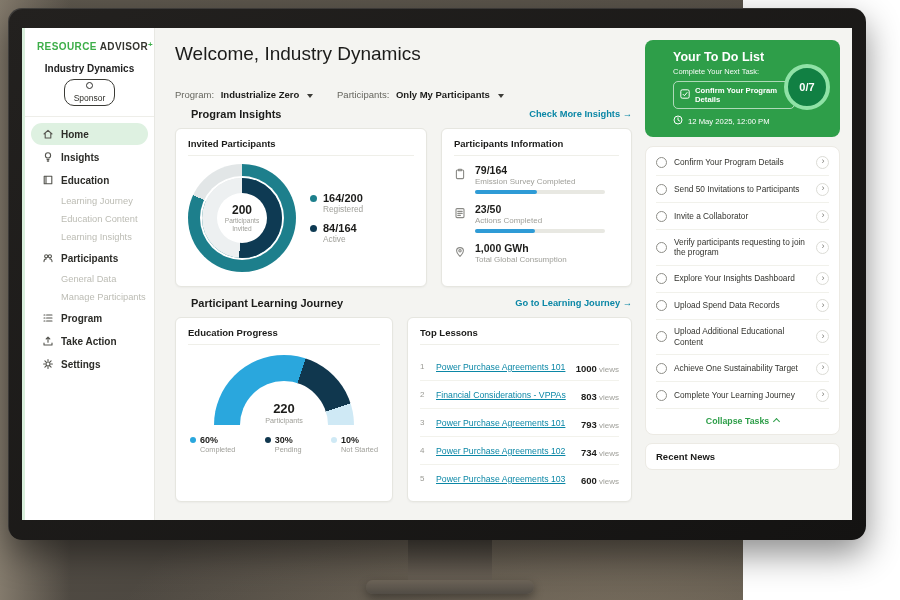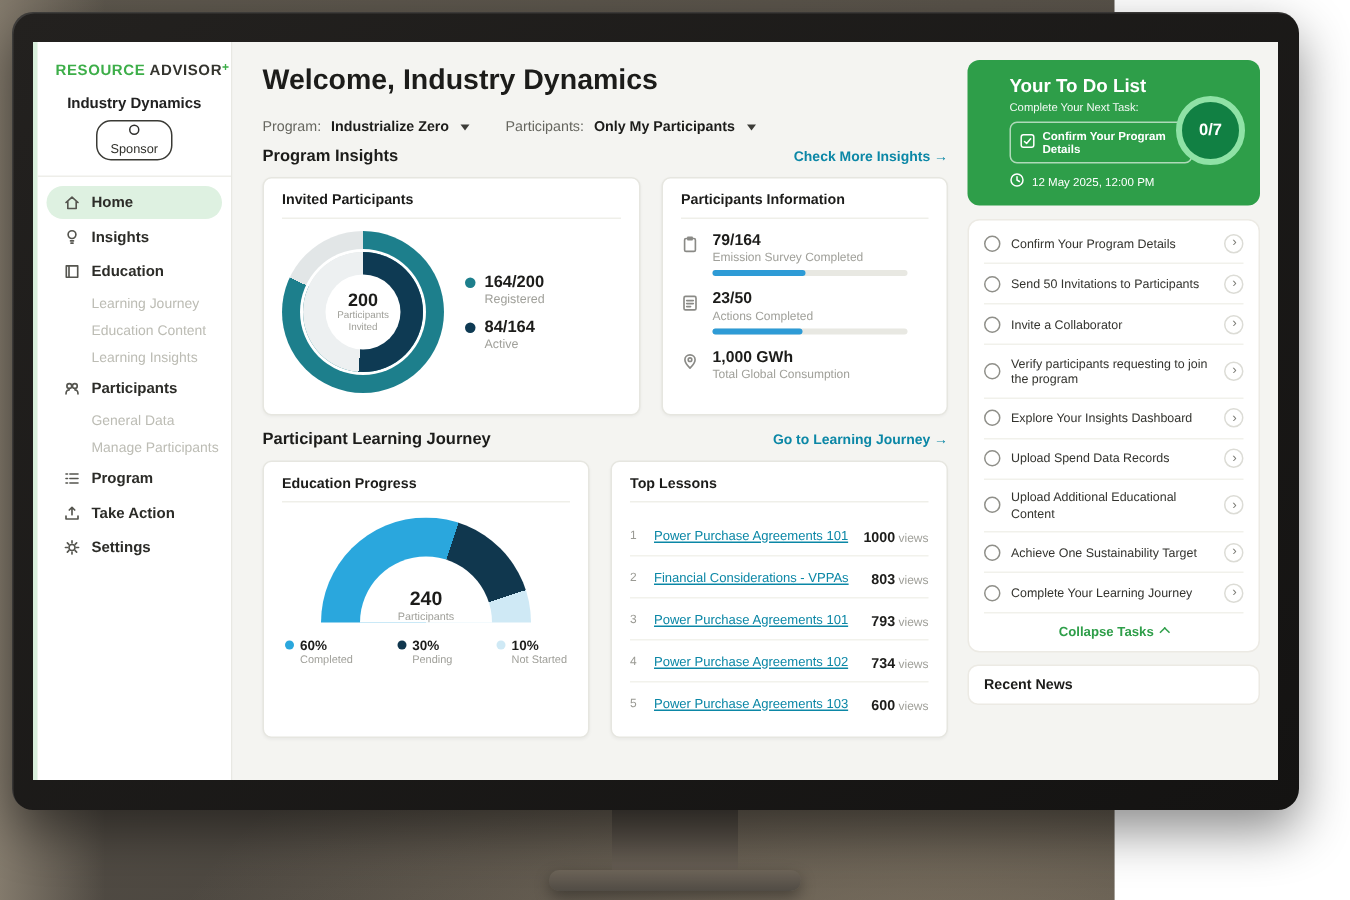--- a/index.html
+++ b/index.html
@@ -36,29 +36,29 @@
   .pill-dot { width:7px; height:7px; border:1.5px solid #2f2f2d; border-radius:50%; }
   .nav-item { display:flex; align-items:flex-end; gap:7px; padding:5px 8px 5px 11px; font-size:10px;
     font-weight:bold; color:#2c2c28; margin:1px 6px; border-radius:13px; cursor:pointer; white-space:nowrap; }
   .nav-item.active { background:#def1e1; }
   .nav-sub { padding:4px 8px 4px 30px; font-size:9.3px; color:#bcbcb4; margin:0 6px; cursor:pointer; white-space:nowrap; }
   .nav-ic { width:12px; height:12px; display:inline-flex; flex-shrink:0; }
   .nav-ic svg { stroke:#55554f; fill:none; stroke-width:1.1; stroke-linecap:round; stroke-linejoin:round; }
 
   
   .main { flex:1; min-width:0; padding:13px 13px 0 20px; }
-  .h1 { font-size:19px; font-weight:bold; color:#1c1c1a; margin:2px 0 14px; }
+  .h1 { font-size:19px; font-weight:normal; color:#1c1c1a; margin:2px 0 24px; }
   .filters { display:flex; gap:24px; font-size:9.5px; align-items:center; margin-bottom:8px; }
   .filter { cursor:pointer; }
   .f-lab { color:#66665f; margin-right:4px; }
   .f-val { font-weight:bold; color:#1c1c1a; }
   .caret-down { width:0; height:0; border-left:3.5px solid transparent; border-right:3.5px solid transparent;
     border-top:4px solid #3c3c38; display:inline-block; margin-left:5px; }
   .sec-head { display:flex; justify-content:space-between; align-items:center; margin:7px 0 8px; }
-  .sec-title { font-size:11px; font-weight:bold; color:#1c1c1a; }
+  .sec-title { font-size:11px; font-weight:bold; color:#1c1c1a;margin-left:16px; }
   .sec-link { font-size:9.3px; font-weight:bold; color:#0b87a6; cursor:pointer; white-space:nowrap; }
   .cards-row { display:flex; gap:14px; margin-bottom:10px; align-items:stretch; }
   .card { background:#fff; border:1px solid #e6e6e0; border-radius:6px; padding:9px 12px;
     box-shadow:0 1px 2px rgba(0,0,0,.04); }
   .card-title { font-size:9.5px; font-weight:bold; color:#1c1c1a; padding-bottom:6px;
     border-bottom:1px solid #efefe9; margin-bottom:8px; }
 
   
   .inv-card { width:252px; }
   .inv-body { display:flex; align-items:center; gap:14px; }
@@ -321,21 +321,21 @@
         </div>
 
         <div class="cards-row">
 
           <div class="card edu-card">
             <div class="card-title">Education Progress</div>
             <div class="gauge">
               <div class="gauge-arc" style="background: conic-gradient(from 270deg, rgb(42, 167, 221) 0%, rgb(42, 167, 221) 30%, rgb(16, 55, 78) 30%, rgb(16, 55, 78) 45%, rgb(207, 233, 245) 45%, rgb(207, 233, 245) 50%, transparent 50%, transparent 100%);"></div>
               <div class="gauge-hole"></div>
               <div class="gauge-center">
-                <div class="g-val">240</div>
+                <div class="g-val">220</div>
                 <div class="g-lab">Participants</div>
               </div>
             </div>
             <div class="gauge-legend">
               <div class="gl-item">
                 <span class="gl-dot" style="background: rgb(42, 167, 221);"></span>
                 <div>
                   <div class="gl-val">60%</div>
                   <div class="gl-lab">Completed</div>
                 </div>

